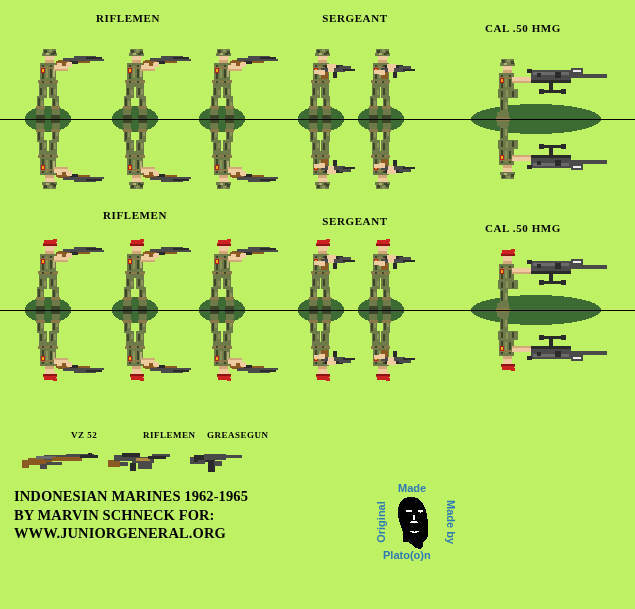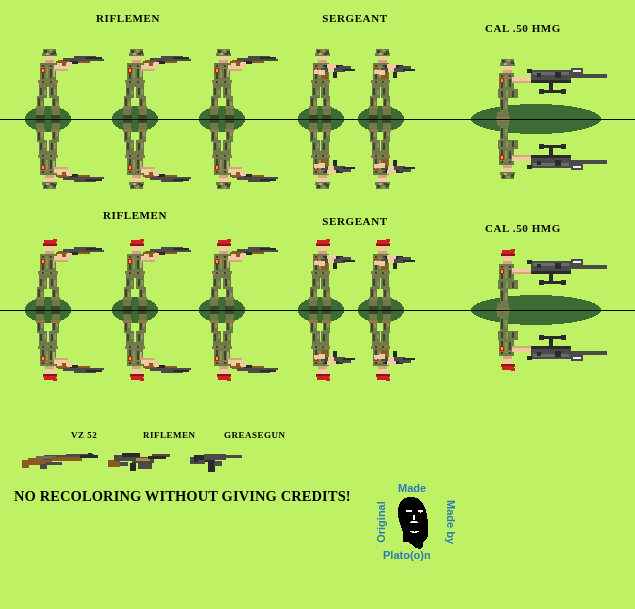--- a/index.html
+++ b/index.html
@@ -536,24 +536,26 @@
   <div class="hdr" style="left:78px;  top:12px; width:100px;">RIFLEMEN</div>
   <div class="hdr" style="left:305px; top:12px; width:100px;">SERGEANT</div>
   <div class="hdr" style="left:468px; top:22px; width:110px;">CAL .50 HMG</div>
 
   <div class="hdr" style="left:85px;  top:209px; width:100px;">RIFLEMEN</div>
   <div class="hdr" style="left:305px; top:215px; width:100px;">SERGEANT</div>
   <div class="hdr" style="left:468px; top:222px; width:110px;">CAL .50 HMG</div>
 
   <div class="wlabel" style="left:35px;  top:430px;">VZ 52</div>
   <div class="wlabel" style="left:107px; top:430px;">RIFLEMEN</div>
-  <div class="wlabel" style="left:188px; top:430px;">GREASEGUN</div>
+  <div class="wlabel" style="left:171px; top:430px;">GREASEGUN</div>
 
   <div class="credits">
-    <div>NO RECOLORING WITHOUT GIVING CREDITS!</div>
+    <div>INDONESIAN MARINES 1962-1965</div>
+    <div>BY MARVIN SCHNECK FOR:</div>
+    <div>WWW.JUNIORGENERAL.ORG</div>
   </div>
 
   <div class="logo-wrap">
     <span class="logo-txt logo-top">Made</span>
     <span class="logo-txt logo-right">Made by</span>
     <span class="logo-txt logo-bot">Plato(o)n</span>
     <span class="logo-txt logo-left">Original</span>
   </div>
 
 </div>

